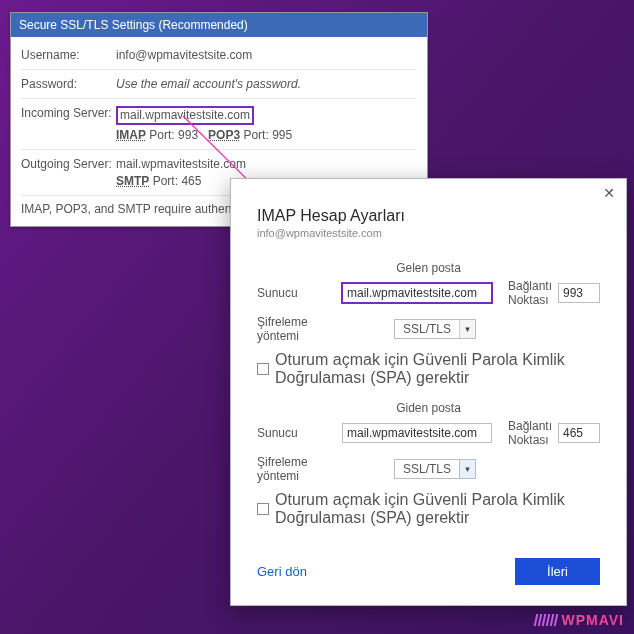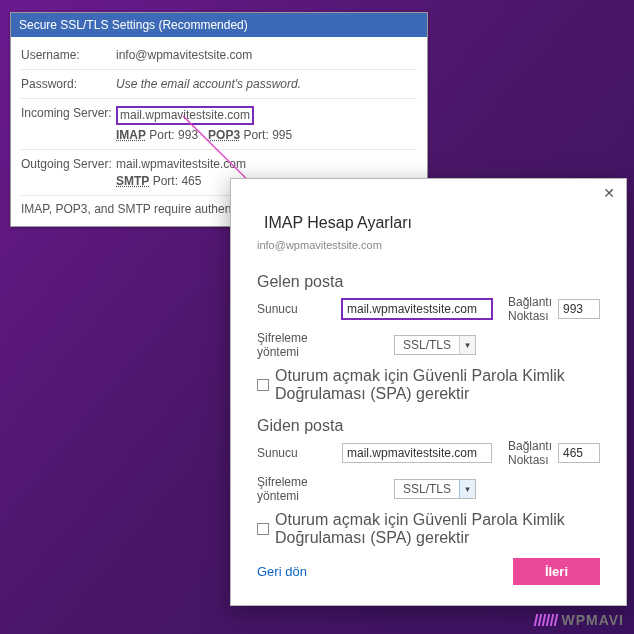--- a/index.html
+++ b/index.html
@@ -99,37 +99,38 @@
     color: #555;
     font-size: 14px;
     cursor: pointer;
   }
   .modal-inner {
     padding: 28px 26px 18px 26px;
   }
   .modal-title {
     font-size: 16px;
     color: #2b2b2b;
-    margin: 7px;
+    margin: 0;
     font-weight: 400;
   }
   .modal-subrow {
     display: flex;
     justify-content: space-between;
     align-items: center;
     margin-top: 2px;
     font-size: 11px;
   }
   .modal-email { color: #888; }
   .modal-notyou { color: #0d63c6; cursor: pointer; }
 
   .section-label {
     color: #555;
-    font-size: 16px;
+    font-size: 12px;
     margin-top: 22px;
+    text-align: center;
   }
   .form-row {
     display: flex;
     align-items: center;
     margin-top: 4px;
     font-size: 12px;
     color: #555;
   }
   .form-row .lbl { width: 96px; flex: none; }
   .form-row .lbl-narrow { width: 85px; flex: none; color:#555;}
@@ -186,35 +187,34 @@
     display: flex;
     justify-content: space-between;
     align-items: center;
   }
   .btn-back {
     color: #0d63c6;
     font-size: 13px;
     cursor: pointer;
   }
   .btn-primary {
-    background: #ec4899;
+    background: #1d4ed8;
     color: #fff;
     font-size: 13px;
     padding: 6px 32px;
     border: 0;
     cursor: pointer;
-    font-weight: bold;
   }
 
   
   .brand {
     position: absolute;
     right: 10px;
     bottom: 6px;
-    color: #737373;
+    color: #ec4899;
     font-size: 14px;
     font-weight: bold;
     letter-spacing: 1px;
     display: flex;
     align-items: center;
     gap: 4px;
   }
   .brand-bars {
     display: inline-flex;
     gap: 2px;

